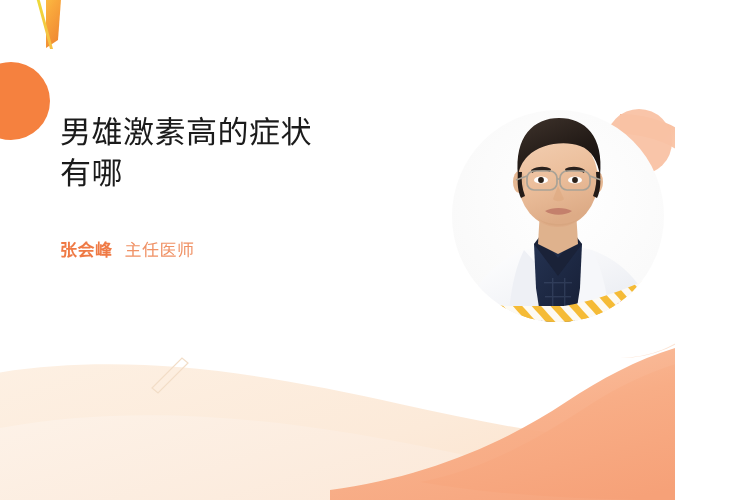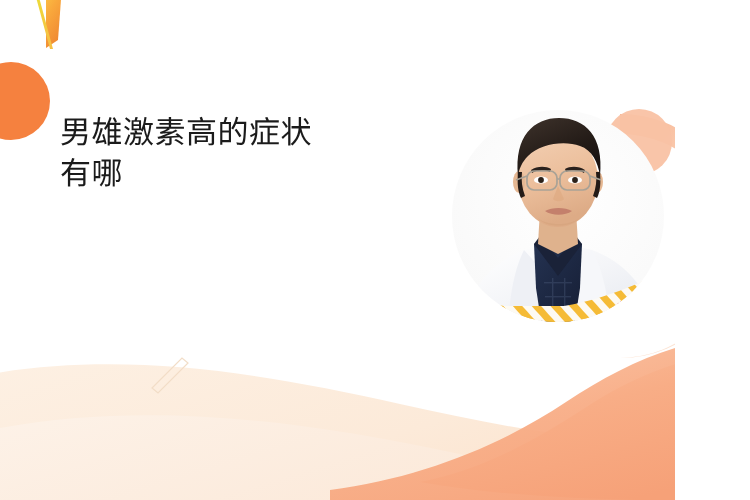--- a/index.html
+++ b/index.html
@@ -158,20 +158,23 @@
       <path d="M 46 -10 L 62 -10 L 58 44 L 46 52 Z" fill="url(#gradStrokeThick)"></path>
 
       <path d="M 33 -10 L 36 -10 L 53 53 L 50 53 Z" fill="url(#gradStrokeThin)"></path>
     </svg>
   </div>
 
   <div class="text-block">
     <h1 class="title">男雄激素高的症状
 有哪</h1>
 
+    <div class="byline">
+      <span class="doctor-name">张会峰</span><span class="doctor-title">主任医师</span>
+    </div>
 
   </div>
 
   <div class="portrait-cluster">
     <svg width="250" height="290" viewBox="0 0 250 290">
       <defs>
 
         <linearGradient id="gradArc" x1="0.15" y1="0" x2="0.7" y2="1">
           <stop offset="0%" stop-color="#f8b795"></stop>
           <stop offset="40%" stop-color="#fbd3ba"></stop>

